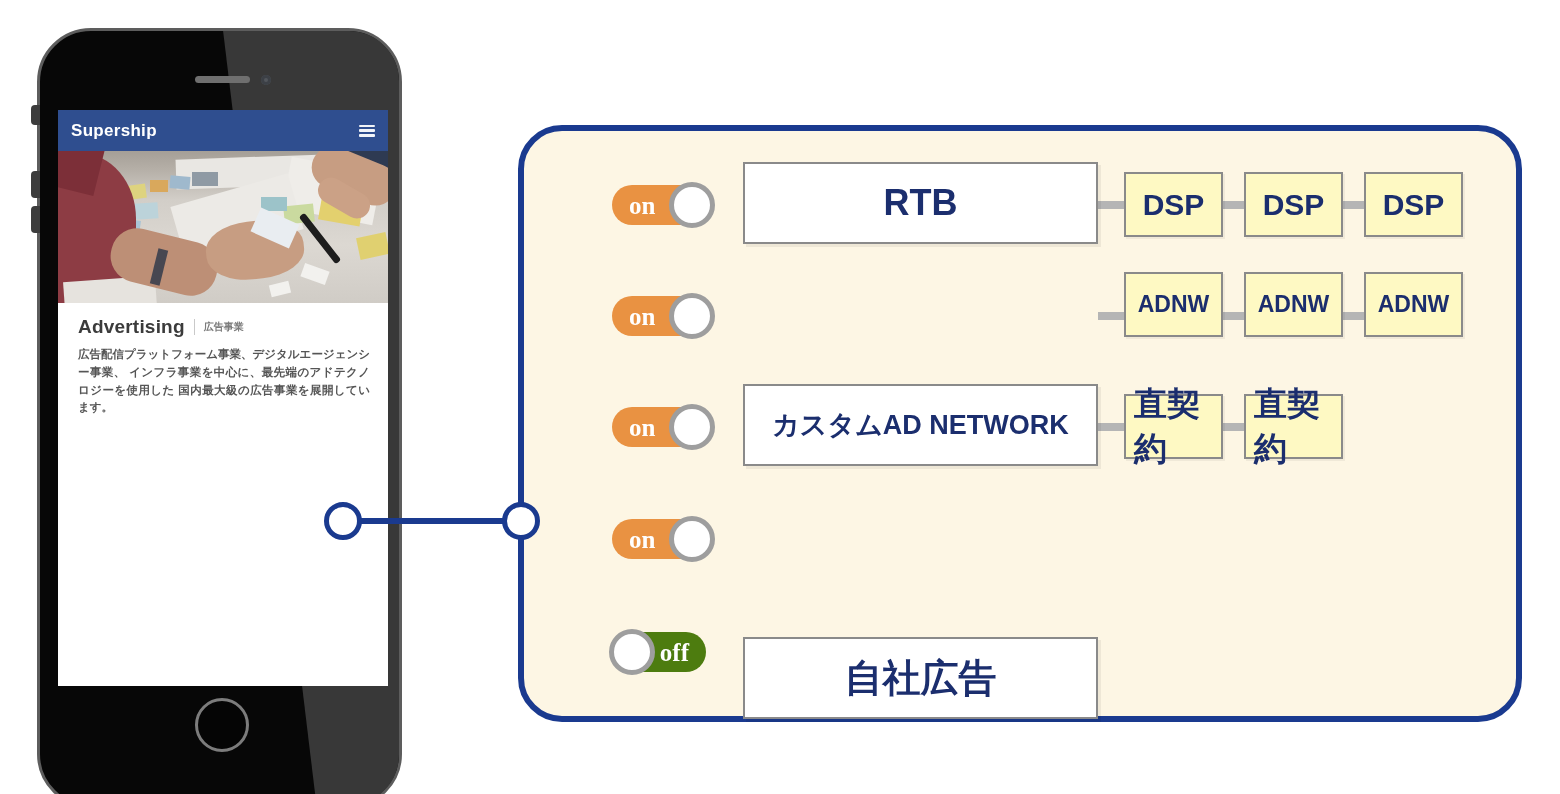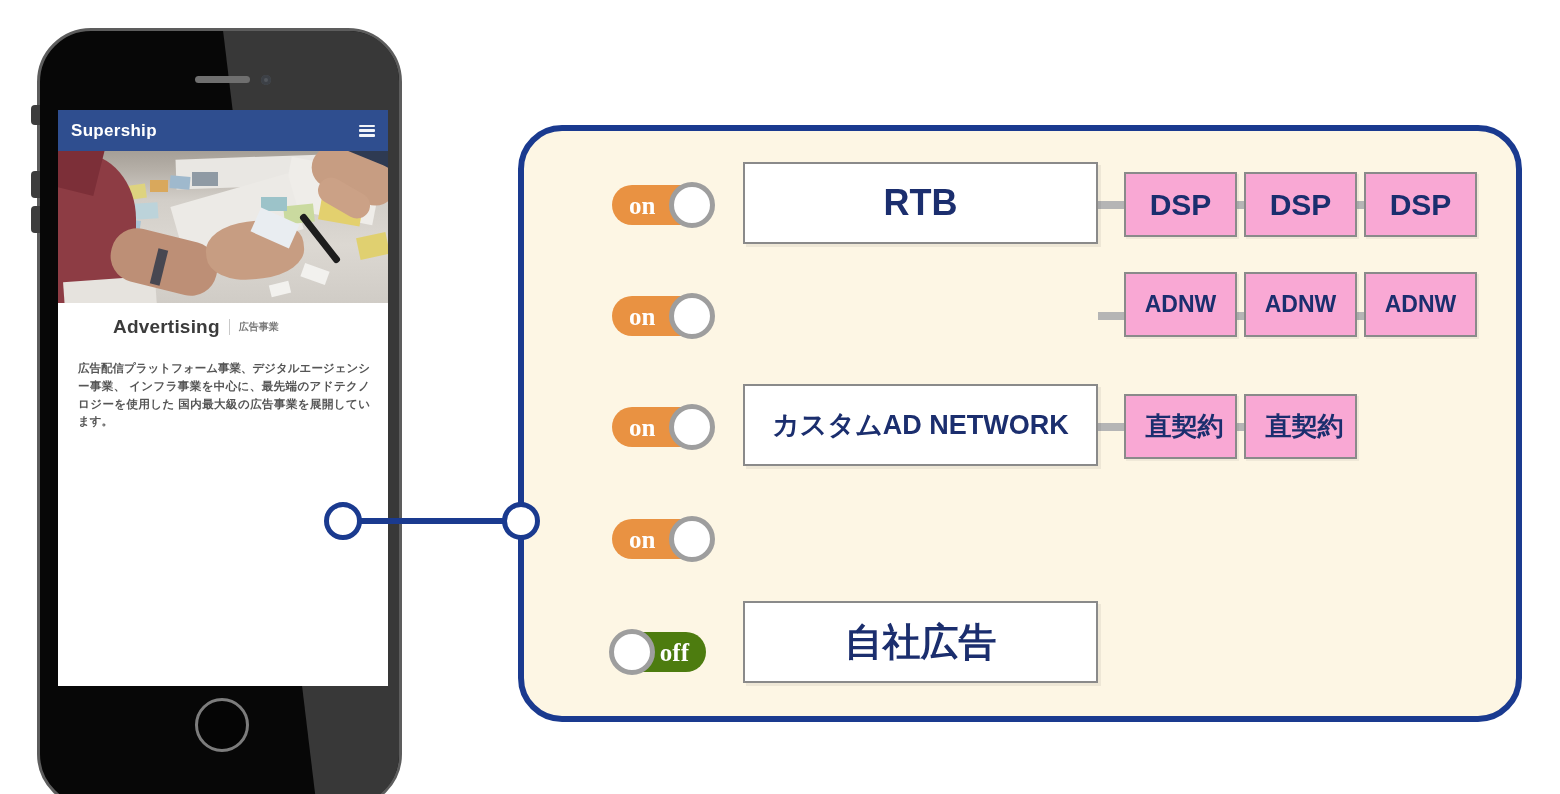--- a/index.html
+++ b/index.html
@@ -60,25 +60,25 @@
   .hp-rhand  { left:252px; top:4px;  width:88px; height:42px; background:#c79d82; border-radius:22px; transform:rotate(22deg); }
   .hp-rfing  { left:258px; top:34px; width:56px; height:26px; background:#cba186; border-radius:14px; transform:rotate(30deg); }
   .hp-pad    { left:262px; top:46px; width:42px; height:26px; background:#e3d06e; transform:rotate(10deg); }
   .hp-marker { left:232px; top:84px; width:60px; height:7px;  background:#1d1d1d; border-radius:3px; transform:rotate(52deg); }
   .hp-bit-a  { left:244px; top:116px; width:26px; height:14px; background:#f2f1ee; transform:rotate(20deg); }
   .hp-bit-b  { left:212px; top:132px; width:20px; height:12px; background:#f2f1ee; transform:rotate(-14deg); }
   .hp-note-i { left:300px; top:84px; width:30px; height:22px; background:#e0d070; transform:rotate(-12deg); }
   .hp-paper-d{ left:6px; top:128px; width:92px; height:30px; background:#e6e3de; transform:rotate(-4deg); }
 
   
-  .adv-heading { position:absolute; left:20px; top:206px; display:flex; align-items:center;margin-left:35px; }
+  .adv-heading { position:absolute; left:20px; top:206px; display:flex; align-items:center; }
   .adv-en { font-size:19px; font-weight:bold; color:#3b3b3b; letter-spacing:.2px; }
   .adv-sep { width:1px; height:16px; background:#c9c9c9; margin:0 9px; }
   .adv-ja { font-size:10px; font-weight:bold; color:#7c7c7c; }
-  .adv-body { position:absolute; left:20px; top:250px; width:292px; font-size:11.5px;
+  .adv-body { position:absolute; left:20px; top:236px; width:292px; font-size:11.5px;
               line-height:1.55; color:#555; font-weight:bold; text-align:justify; }
 
   
   .ad-card { position:absolute; left:38px; top:351px; width:250px; height:195px;
              background:#fff; border:4px solid #1E3D8F; display:flex; align-items:center; justify-content:center; }
   .ad-logo { display:flex; align-items:center; gap:7px; }
   .ad-text { font-size:24px; font-weight:600; color:#3d3d3d; letter-spacing:-0.5px; }
 
   
   .conn-line { position:absolute; left:343px; top:518px; width:178px; height:6px; background:#1A3A8F; z-index:5; }
@@ -97,39 +97,39 @@
   .toggle .knob { position:absolute; top:-3px; width:46px; height:46px; border-radius:50%;
                   background:#fff; border:5px solid #9E9E9E; }
   .toggle.on  { background:#E99242; padding-left:17px; }
   .toggle.on .knob { right:-9px; }
   .toggle.off { background:#4d7c0f; justify-content:flex-end; padding-right:17px; }
   .toggle.off .knob { left:-3px; }
 
   .main-box { position:absolute; left:219px; width:355px; height:82px; background:#fff;
               border:2px solid #8A8A8A; display:flex; align-items:center; justify-content:center;
               font-weight:bold; color:#1B2E6E; box-shadow:3px 3px 0 rgba(0,0,0,0.06); }
-  .sub-box  { position:absolute; width:113px; height:65px; background:#f9a8d4;
+  .sub-box  { position:absolute; width:99px; height:65px; background:#fef9c3;
               border:2px solid #8A8A8A; display:flex; align-items:center; justify-content:center;
               font-weight:bold; color:#1B2E6E; box-shadow:2px 2px 0 rgba(0,0,0,0.05); }
   .hline { position:absolute; left:574px; height:8px; background:#B5B5B5; }
 
   
   .tg0 { top:54px; }  .tg1 { top:165px; } .tg2 { top:276px; } .tg3 { top:388px; } .tg4 { top:501px; }
   .mb0 { top:31px;  font-size:36px; }
   .mb1 { top:142px; font-size:33px; }
   .mb2 { top:253px; font-size:27px; }
   .mb3 { top:365px; font-size:38px; }
-  .mb4 { top:470px; font-size:38px; }
+  .mb4 { top:506px; font-size:38px; }
   .hl0 { top:70px;  width:300px; }
   .hl1 { top:181px; width:300px; }
   .hl2 { top:292px; width:180px; }
   .sb-c0 { left:600px; } .sb-c1 { left:720px; } .sb-c2 { left:840px; }
   .sb-r0 { top:41px;  font-size:30px; }
   .sb-r1 { top:141px; font-size:23px; }
-  .sb-r2 { top:263px; font-size:26px;padding-left:8px; }
+  .sb-r2 { top:263px; font-size:33px;padding-left:8px; }
 </style>
 </head>
 <body>
 
 <div class="canvas">
 
   <div class="phone">
     <div class="phone-sheen"></div>
     <div class="side-btn sb1"></div>
     <div class="side-btn sb2"></div>

